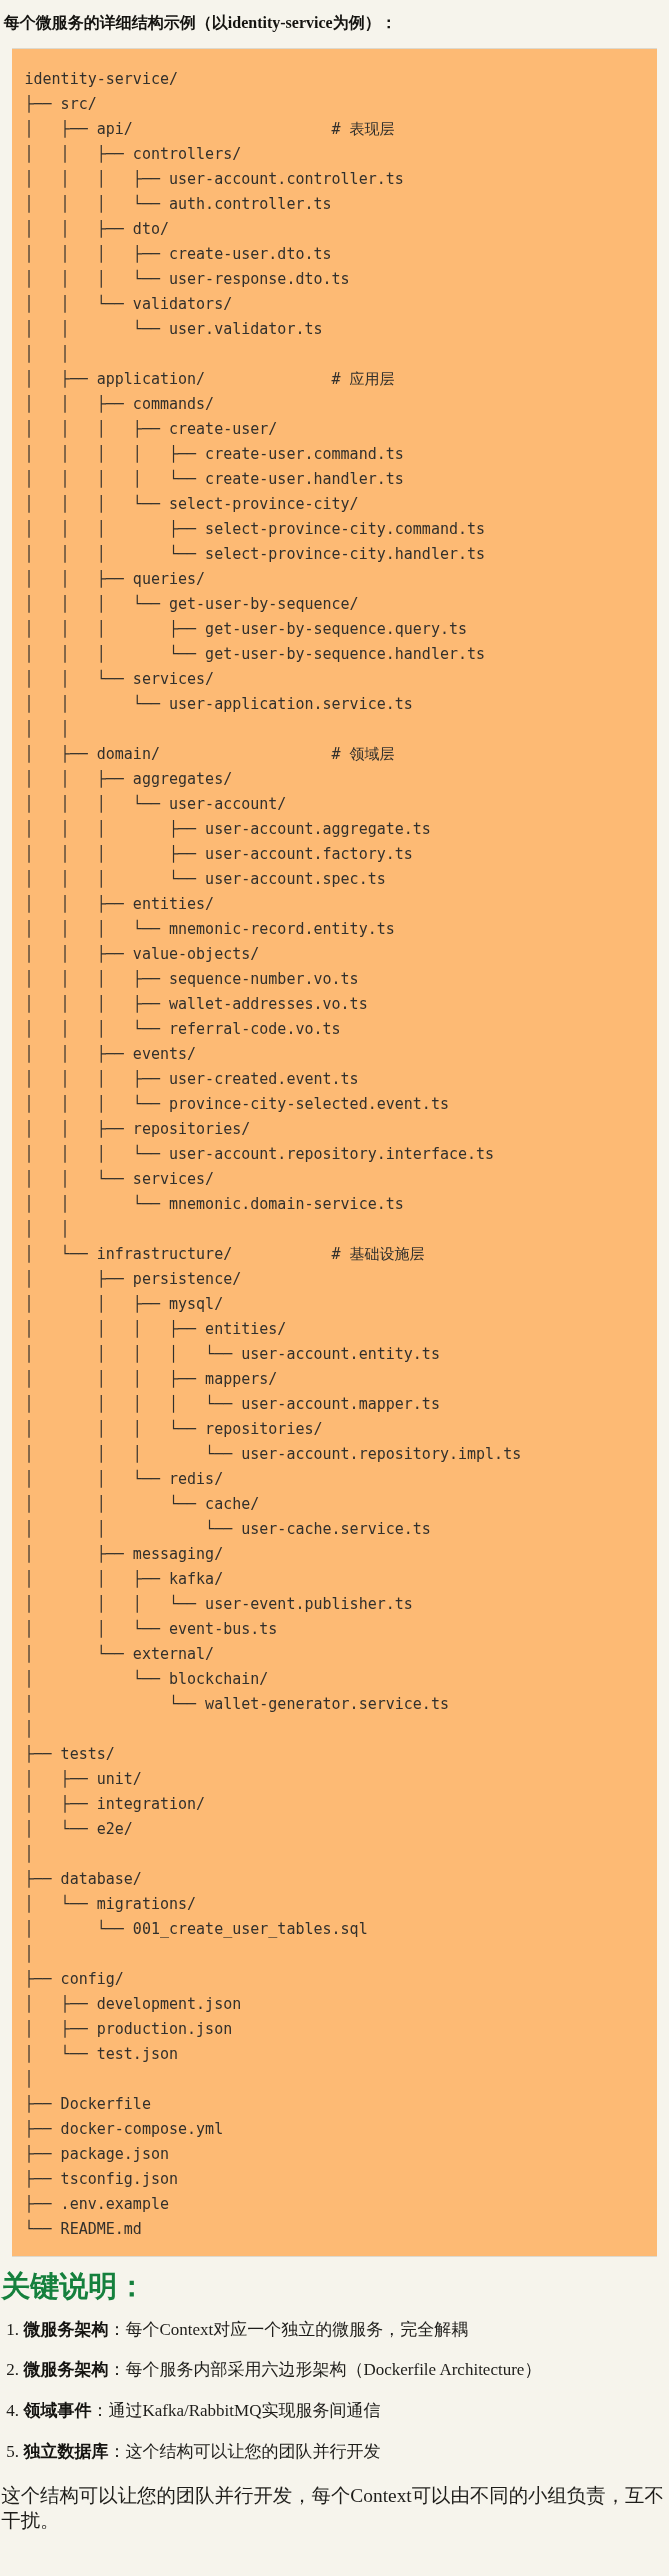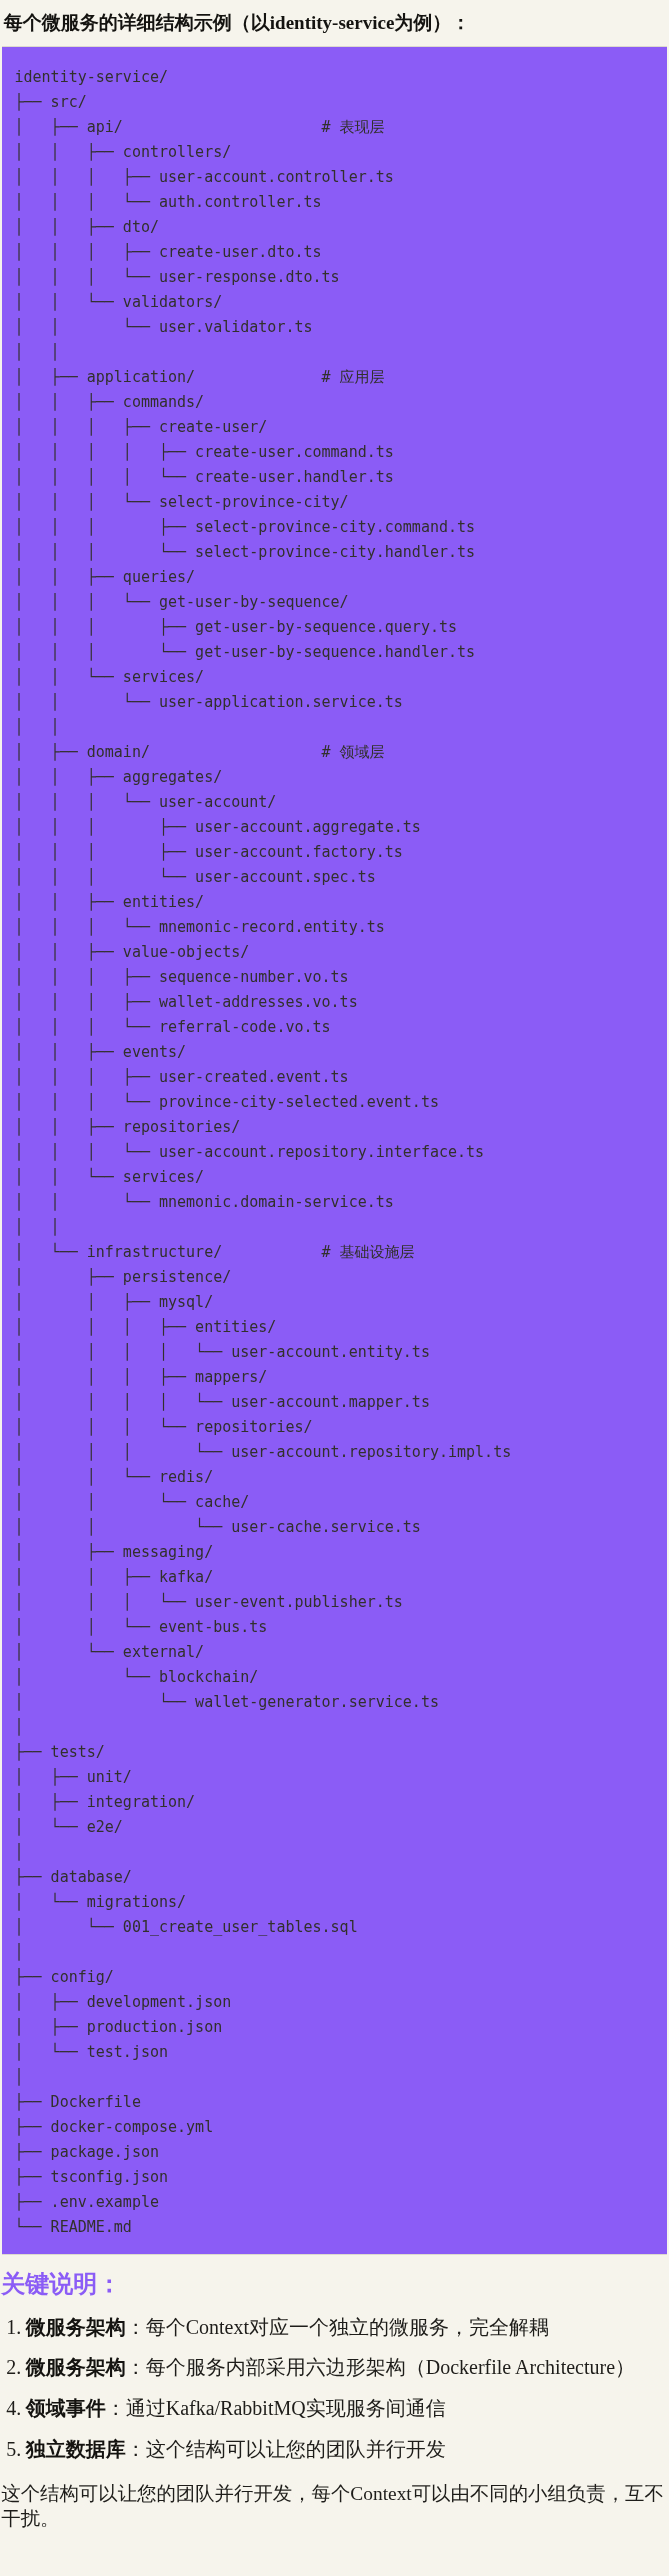--- a/index.html
+++ b/index.html
@@ -3,44 +3,44 @@
 <meta charset="utf-8">
 <style>
   html, body { margin:0; padding:0; }
   body {
     width:669px; height:2576px; overflow:hidden;
     background:#F6F4EC;
     color:#1E1D1A;
     font-family:"Liberation Serif", serif;
   }
   .page-title {
-    font-size:19px; line-height:27px; font-weight:700;
+    font-size:16px; line-height:27px; font-weight:700;
     color:#141310;
     margin:8.8px 5px 10px 3.8px;
   }
   .tree {
     display:block;
-    background:#8b5cf6;
+    background:#fdba74;
     border-top:0.6px solid #DDD9CE;
     border-bottom:0.6px solid #DDD9CE;
-    margin:2px;
+    margin:12px;
     padding:18px 7.5px 14.4px 12.5px;
     font-family:"DejaVu Sans Mono", monospace;
     font-size:15px; line-height:25px;
     color:#32302C;
     white-space:pre;
   }
   .notes { padding:0; }
   .notes-heading {
-    font-size:24px; line-height:29px; font-weight:700;
-    color:#8b5cf6;
+    font-size:29px; line-height:29px; font-weight:700;
+    color:#15803d;
     margin:15px 0 0 1.3px;
   }
   .notes-list { list-style:none; margin:0; padding:0 0 0 6.3px; }
-  .note-item { font-size:20px; line-height:25px; margin-top:15.6px; color:#1E1D1A; }
+  .note-item { font-size:17px; line-height:25px; margin-top:15.6px; color:#1E1D1A; }
   .note-item .num { margin-right:4.4px; }
   .note-item strong { font-weight:700; color:#141310; }
   .closing {
     font-size:19.4px; line-height:25px;
     margin:19.4px 0 0 1.3px;
   }
 </style>
 </head>
 <body>
 

